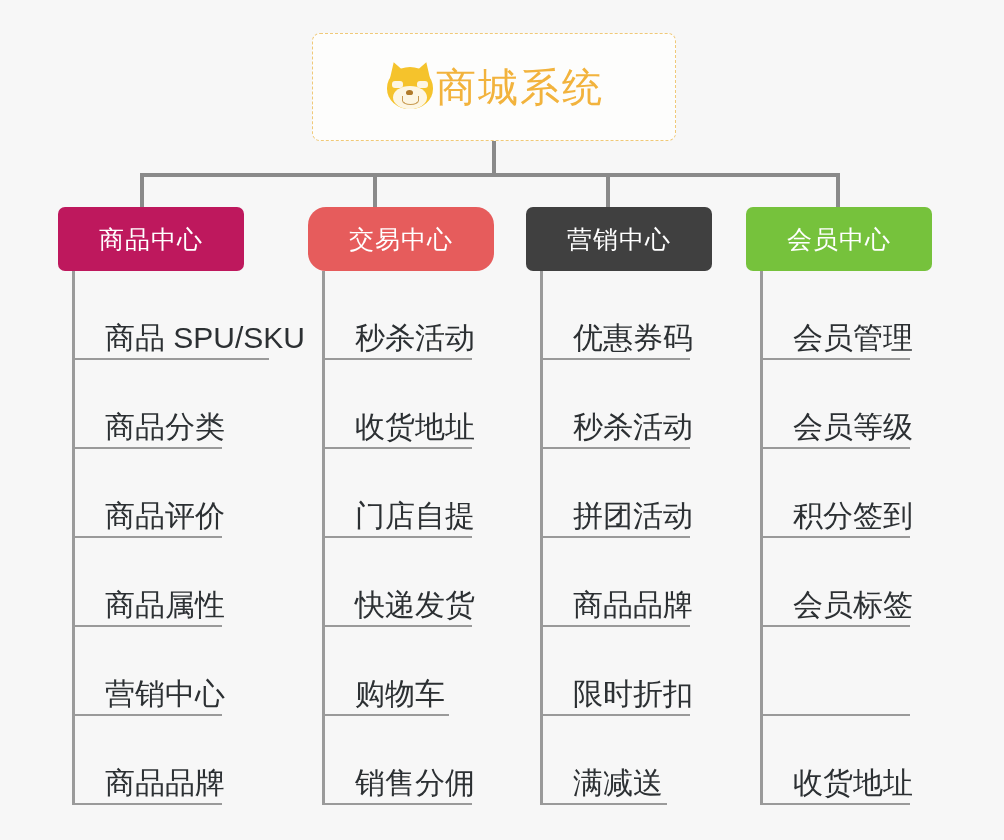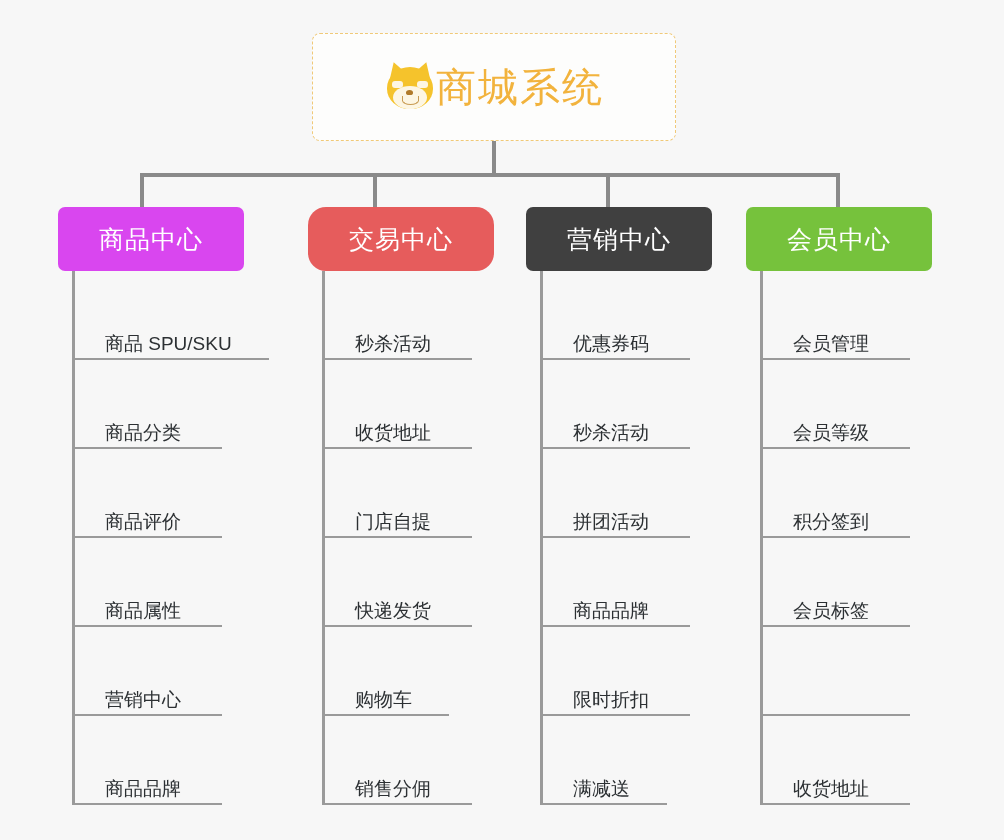--- a/index.html
+++ b/index.html
@@ -126,21 +126,21 @@
     background: #9a9a9a;
   }
   .leaf {
     position: relative;
     height: 89px;
     box-sizing: border-box;
     display: flex;
     align-items: flex-end;
   }
   .leaf-label {
-    font-size: 19px;
+    font-size: 30px;
     color: #2c3033;
     padding-left: 47px;
     padding-bottom: 7px;
     line-height: 1;
     white-space: nowrap;
   }
   .leaf-underline {
     position: absolute;
     left: 14px;
     bottom: 0;
@@ -170,21 +170,21 @@
   <div class="line v-line" style="left:492px; top:141px; height:36px;"></div>
 
   <div class="line h-line" style="left:140px; top:173px; width:700px;"></div>
 
   <div class="line v-line" style="left:140px; top:173px; height:36px;"></div>
   <div class="line v-line" style="left:373px; top:173px; height:36px;"></div>
   <div class="line v-line" style="left:606px; top:173px; height:36px;"></div>
   <div class="line v-line" style="left:836px; top:173px; height:36px;"></div>
 
   <div class="column" style="left:58px; width:186px;">
-    <div class="col-header" style="background:#d946ef;">
+    <div class="col-header" style="background:#be185d;">
       <span>商品中心</span>
     </div>
     <div class="leaf-area" style="height:534px;">
       <div class="leaf-trunk" style="height:534px;"></div>
 
       <div class="leaf">
         <span class="leaf-label">商品 SPU/SKU</span>
         <div class="leaf-underline" style="width:197px;"></div>
       </div>
       <div class="leaf">

